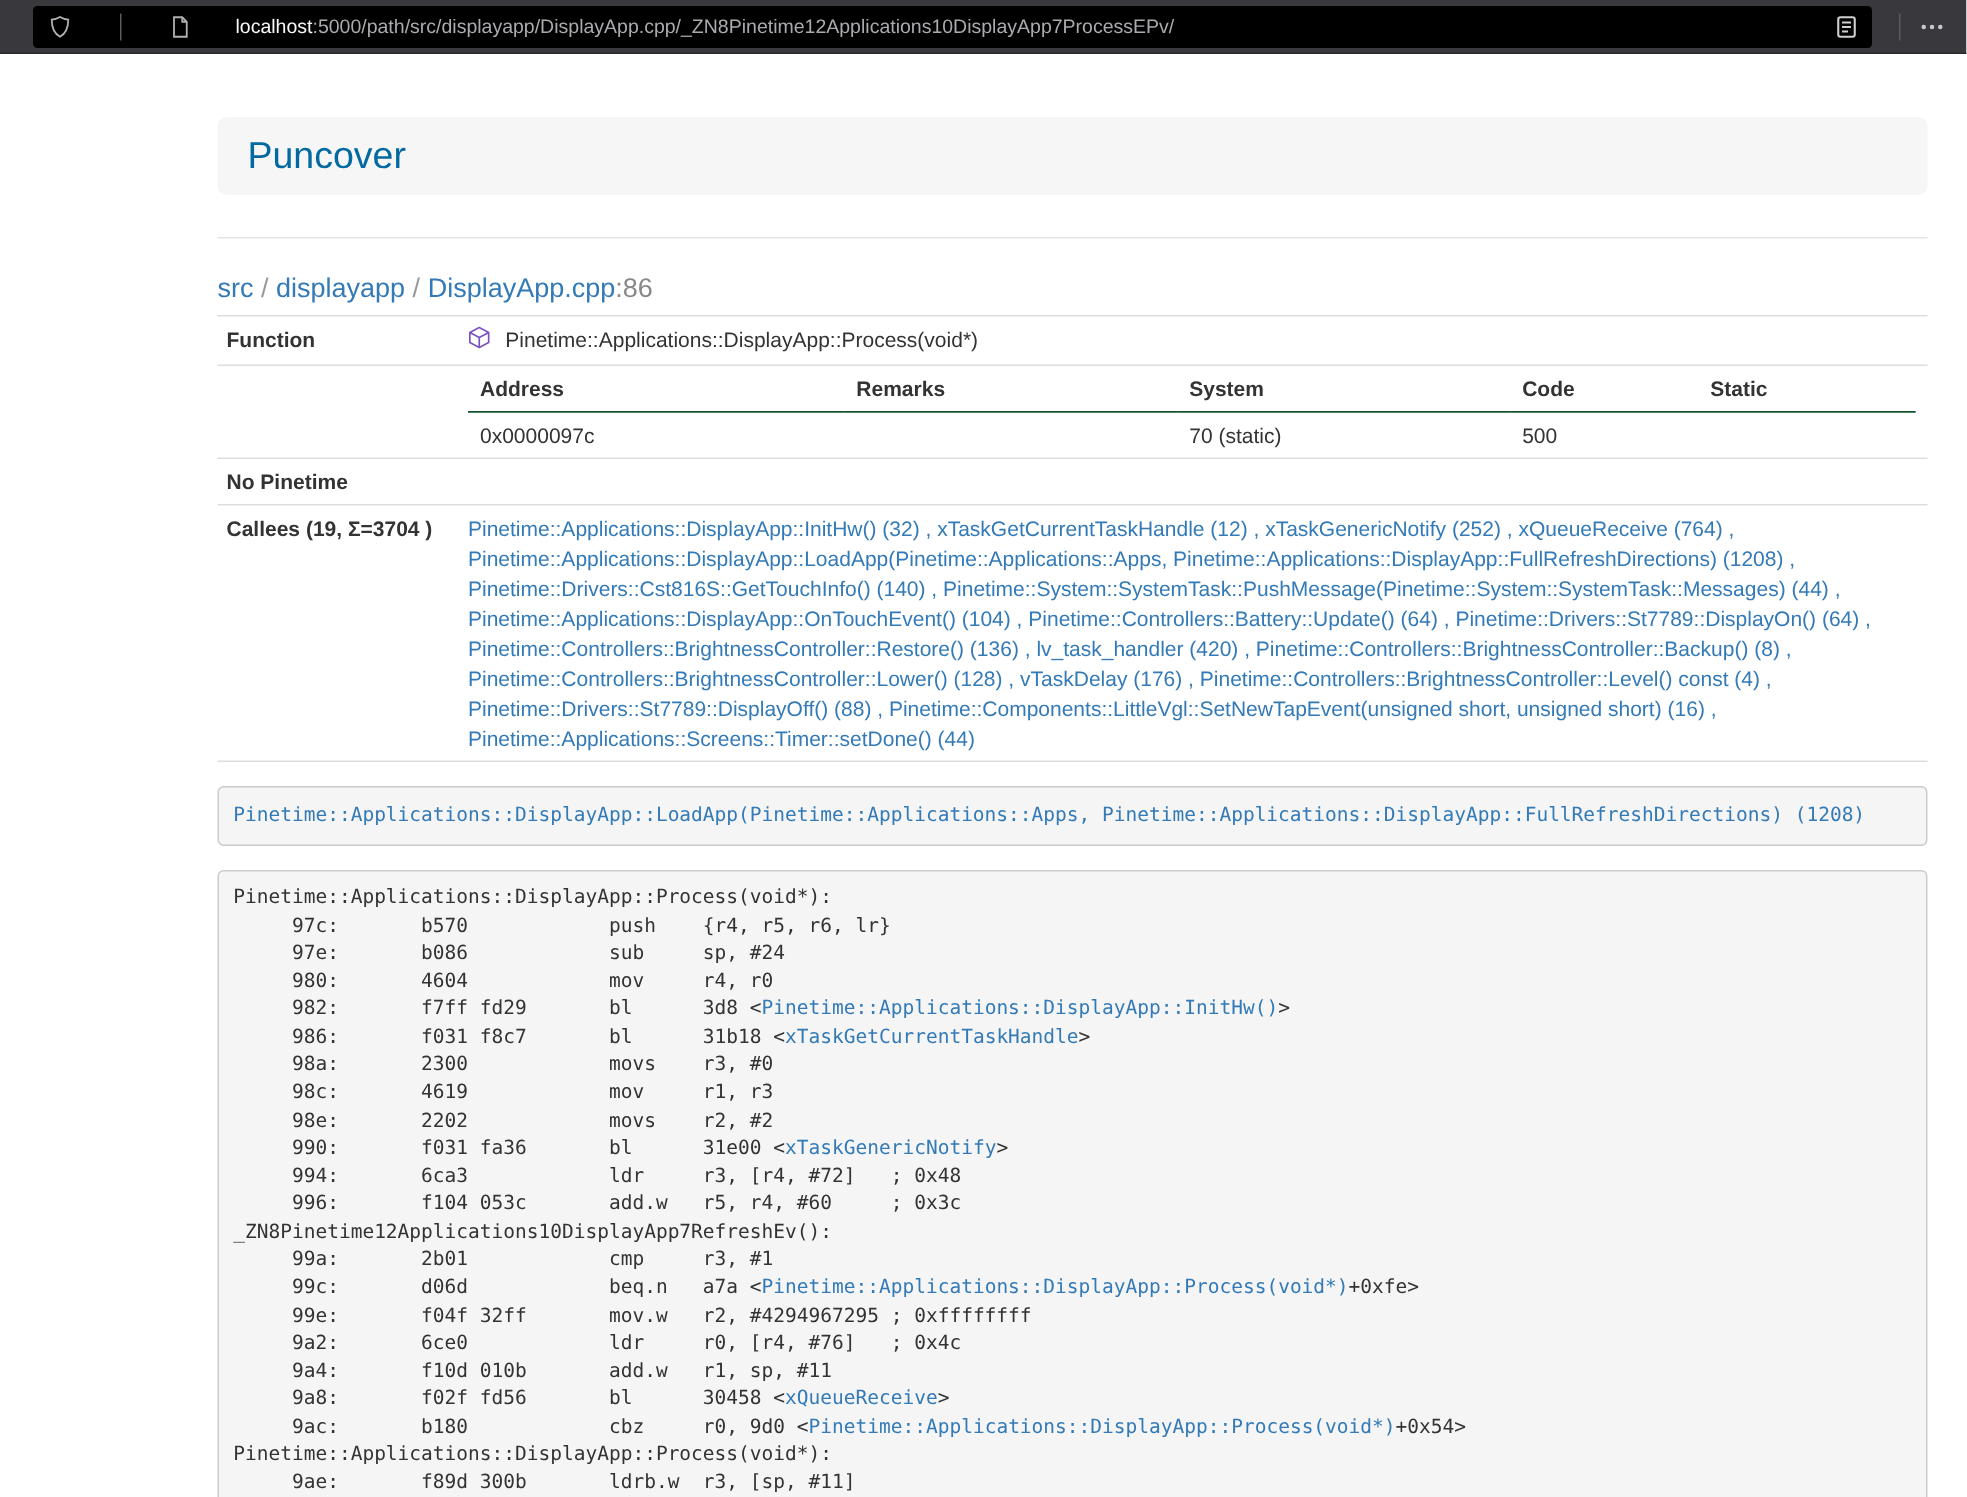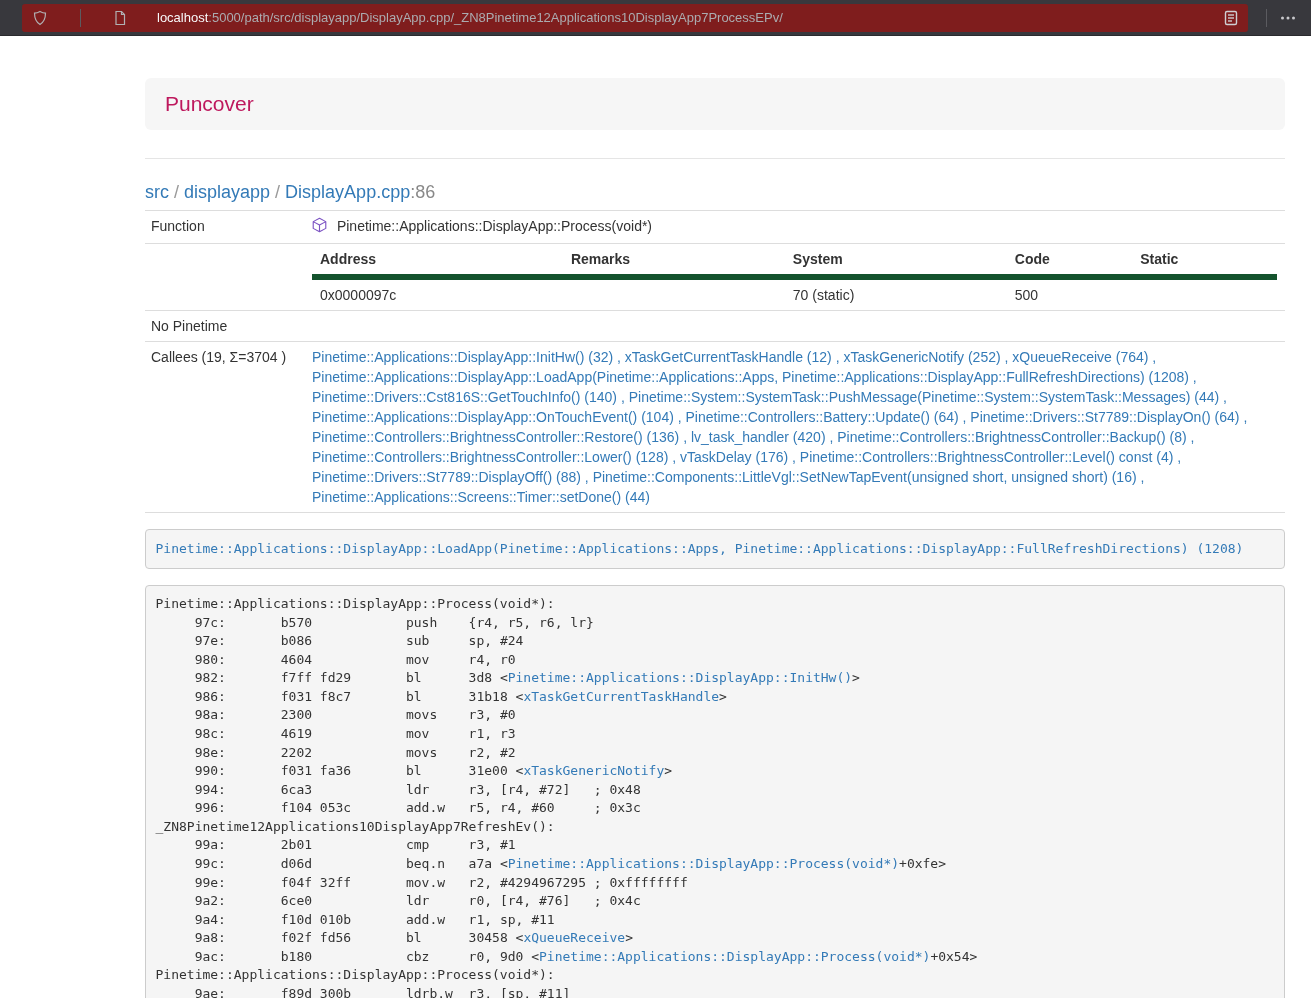--- a/index.html
+++ b/index.html
@@ -19,38 +19,38 @@
 
   
   .browser-bar {
     height: 36px; background: #38383d;
     border-bottom: 1px solid #2a2a2e;
     display: flex; align-items: center;
     box-sizing: border-box;
   }
   .url-field {
     flex: 1; height: 28px; margin: 0 10px 0 22px;
-    background: #7f1d1d; border-radius: 3px;
+    background: #000000; border-radius: 3px;
     display: flex; align-items: center;
     padding: 0 8px 0 10px; box-sizing: border-box; gap: 24px;
   }
   .chrome-icon { display: inline-flex; align-items: center; justify-content: center; flex: none; }
   .vdiv { width: 1px; height: 18px; background: #5b5b60; margin: 0 8px; flex: none; }
   .url-text {
     flex: 1; font-size: 13px; color: #ababaf;
     white-space: nowrap; overflow: hidden; margin-left: 6px;
   }
   .url-text .host { color: #f9f9fa; }
   .bar-right { display: flex; align-items: center; margin-right: 14px; }
 
   
   .container { width: 1140px; margin-left: 145px; padding-top: 42px; box-sizing: border-box; }
   .jumbotron {
     background: #f6f6f6; border-radius: 6px;
-    padding: 15px 20px; font-size: 21px; line-height: 22px; color: #be185d;
+    padding: 15px 20px; font-size: 25px; line-height: 22px; color: #0369a1;
   }
   hr.rule { border: none; border-top: 1px solid #e5e5e5; margin: 28px 0 0 0; }
   .breadcrumb { margin: 23px 0 0 0; font-size: 18px; line-height: 20px; }
   .bc-sep { color: #999; }
   .bc-suffix { color: #888; }
 
   
   table.main-table {
     width: 100%; border-collapse: collapse; margin-top: 8px;
     border-bottom: 1px solid #ddd;
@@ -58,28 +58,28 @@
   table.main-table > tbody > tr > th,
   table.main-table > tbody > tr > td {
     border-top: 1px solid #ddd;
     padding: 5px 8px;
     vertical-align: top;
     text-align: left;
     line-height: 20px;
   }
   table.main-table > tbody > tr > th {
     width: 145px; white-space: nowrap;
-    padding-left: 6px; font-weight: normal;
+    padding-left: 6px; font-weight: bold;
   }
   td.nested-td { padding: 0 8px !important; }
   table.nested { width: 100%; border-collapse: collapse; }
   table.nested th {
     text-align: left; font-weight: bold;
     padding: 5px 8px; line-height: 20px;
-    border-bottom: 6px solid #14532d;
+    border-bottom: 1px solid #14532d;
   }
   table.nested td { padding: 5px 8px; line-height: 20px; }
   .col-address { width: 26%; } .col-remarks { width: 23%; }
   .col-stack { width: 23%; } .col-code { width: 13%; } .col-static { width: 15%; }
   .cube-icon { vertical-align: -2px; margin-right: 6px; }
   .callee-sep { color: var(--link); }
 
   
   pre.mono-box {
     margin: 16px 0 0 0;

